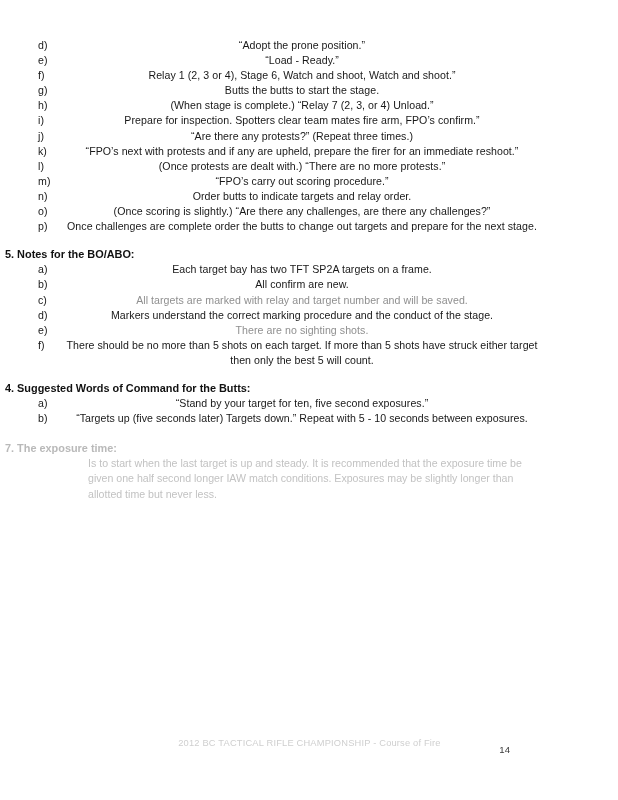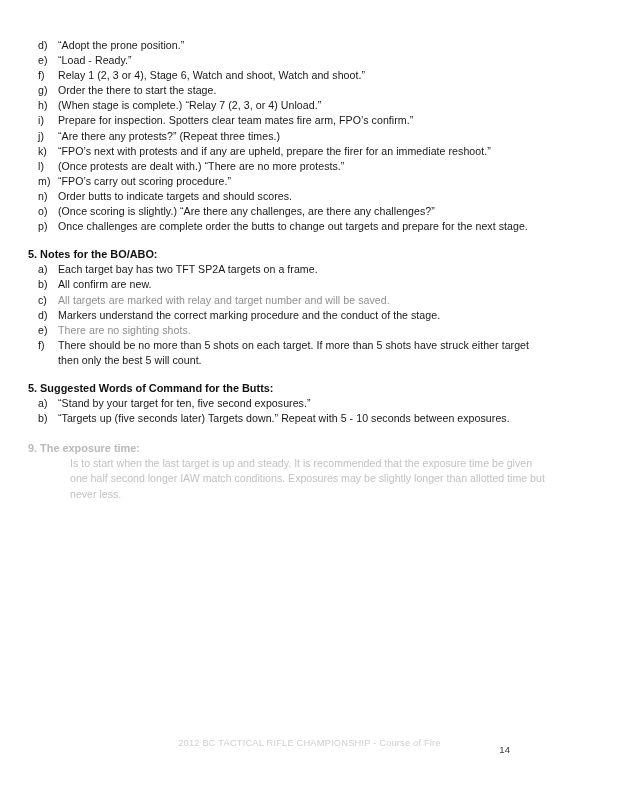--- a/index.html
+++ b/index.html
@@ -46,40 +46,41 @@
   .marker {
     flex: 0 0 auto;
     width: 20px;
     margin-left: 38px;
     color: #181818;
   }
   .li-text {
     flex: 1 1 auto;
     padding-right: 72px;
     color: #181818;
+    text-align: center;
   }
 
   
   .heading {
     font-size: 10.9px;
     font-weight: bold;
     line-height: 15.1px;
-    margin-left: 28px;
+    margin-left: 5px;
     color: #111111;
   }
   .heading.faded {
     font-weight: bold;
     color: #b9b9b9;
   }
 
   
   .para {
     font-size: 10.6px;
     line-height: 15.1px;
-    margin-left: 70px;
+    margin-left: 88px;
     padding-right: 72px;
     color: #c2c2c2;
   }
   .gap-md { height: 13px; }
   .gap-lg { height: 15px; }
 
   
   .fade-1 { color: #8f8f8f; }
 
   
@@ -125,21 +126,21 @@
       <li class="li">
         <span class="marker">e)</span>
         <span class="li-text">“Load - Ready.”</span>
       </li>
       <li class="li">
         <span class="marker">f)</span>
         <span class="li-text">Relay 1 (2, 3 or 4), Stage 6, Watch and shoot, Watch and shoot.”</span>
       </li>
       <li class="li">
         <span class="marker">g)</span>
-        <span class="li-text">Order the there to start the stage.</span>
+        <span class="li-text">Butts the butts to start the stage.</span>
       </li>
       <li class="li">
         <span class="marker">h)</span>
         <span class="li-text">(When stage is complete.) “Relay 7 (2, 3, or 4) Unload.”</span>
       </li>
       <li class="li">
         <span class="marker">i)</span>
         <span class="li-text">Prepare for inspection. Spotters clear team mates fire arm, FPO’s confirm.”</span>
       </li>
       <li class="li">
@@ -153,21 +154,21 @@
       <li class="li">
         <span class="marker">l)</span>
         <span class="li-text">(Once protests are dealt with.) “There are no more protests.”</span>
       </li>
       <li class="li">
         <span class="marker">m)</span>
         <span class="li-text">“FPO’s carry out scoring procedure.”</span>
       </li>
       <li class="li">
         <span class="marker">n)</span>
-        <span class="li-text">Order butts to indicate targets and should scores.</span>
+        <span class="li-text">Order butts to indicate targets and relay order.</span>
       </li>
       <li class="li">
         <span class="marker">o)</span>
         <span class="li-text">(Once scoring is slightly.) “Are there any challenges, are there any challenges?”</span>
       </li>
       <li class="li">
         <span class="marker">p)</span>
         <span class="li-text">Once challenges are complete order the butts to change out targets and prepare for the next stage.</span>
       </li>
     </ul>
@@ -197,35 +198,35 @@
         <span class="li-text fade-1">There are no sighting shots.</span>
       </li>
       <li class="li">
         <span class="marker">f)</span>
         <span class="li-text">There should be no more than 5 shots on each target. If more than 5 shots have struck either target then only the best 5 will count.</span>
       </li>
     </ul>
 
     <div class="gap-md"></div>
 
-    <div class="heading">5. Suggested Words of Command for the Butts:</div>
+    <div class="heading">4. Suggested Words of Command for the Butts:</div>
     <ul class="list">
       <li class="li">
         <span class="marker">a)</span>
         <span class="li-text">“Stand by your target for ten, five second exposures.”</span>
       </li>
       <li class="li">
         <span class="marker">b)</span>
         <span class="li-text">“Targets up (five seconds later) Targets down.” Repeat with 5 - 10 seconds between exposures.</span>
       </li>
     </ul>
 
     <div class="gap-lg"></div>
 
-    <div class="heading faded">9. The exposure time:</div>
+    <div class="heading faded">7. The exposure time:</div>
     <div class="para">Is to start when the last target is up and steady. It is recommended that the exposure time be given one half second longer IAW match conditions. Exposures may be slightly longer than allotted time but never less.</div>
 
   </div>
 
   <div class="footer">
     <span class="footer-text">2012 BC TACTICAL RIFLE CHAMPIONSHIP - Course of Fire</span>
   </div>
   <div class="page-number">14</div>
 
 </div>

